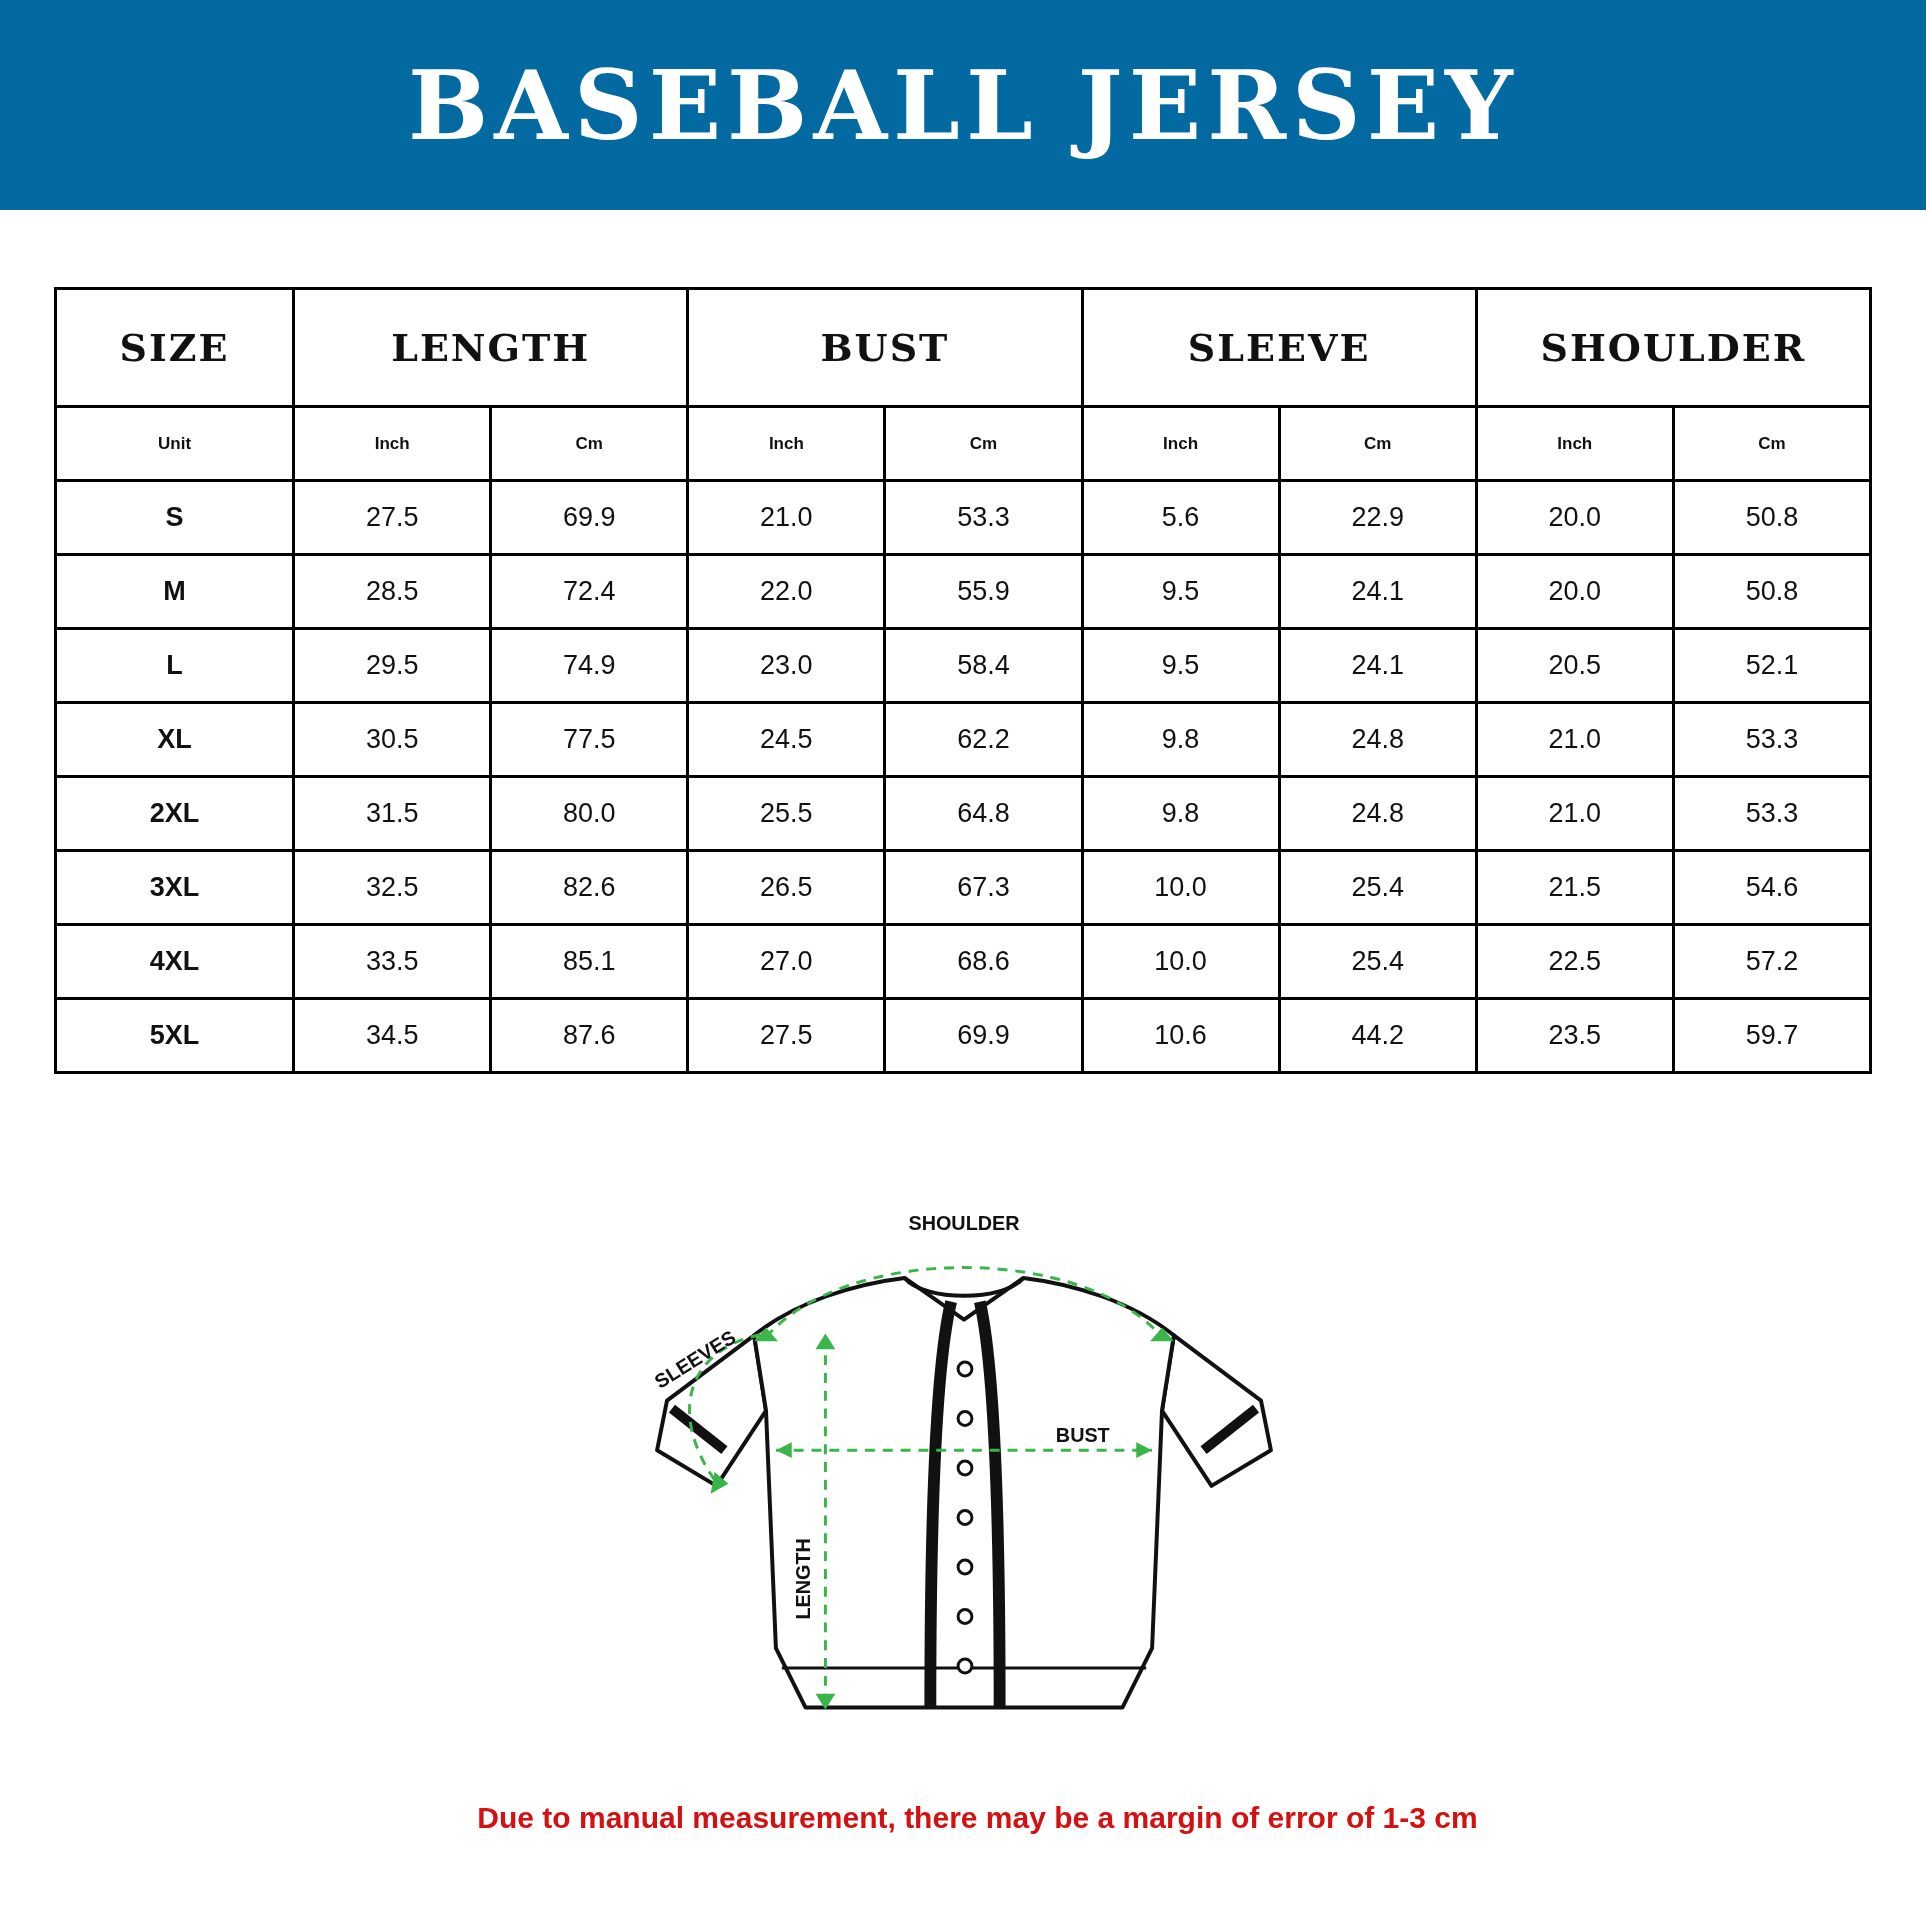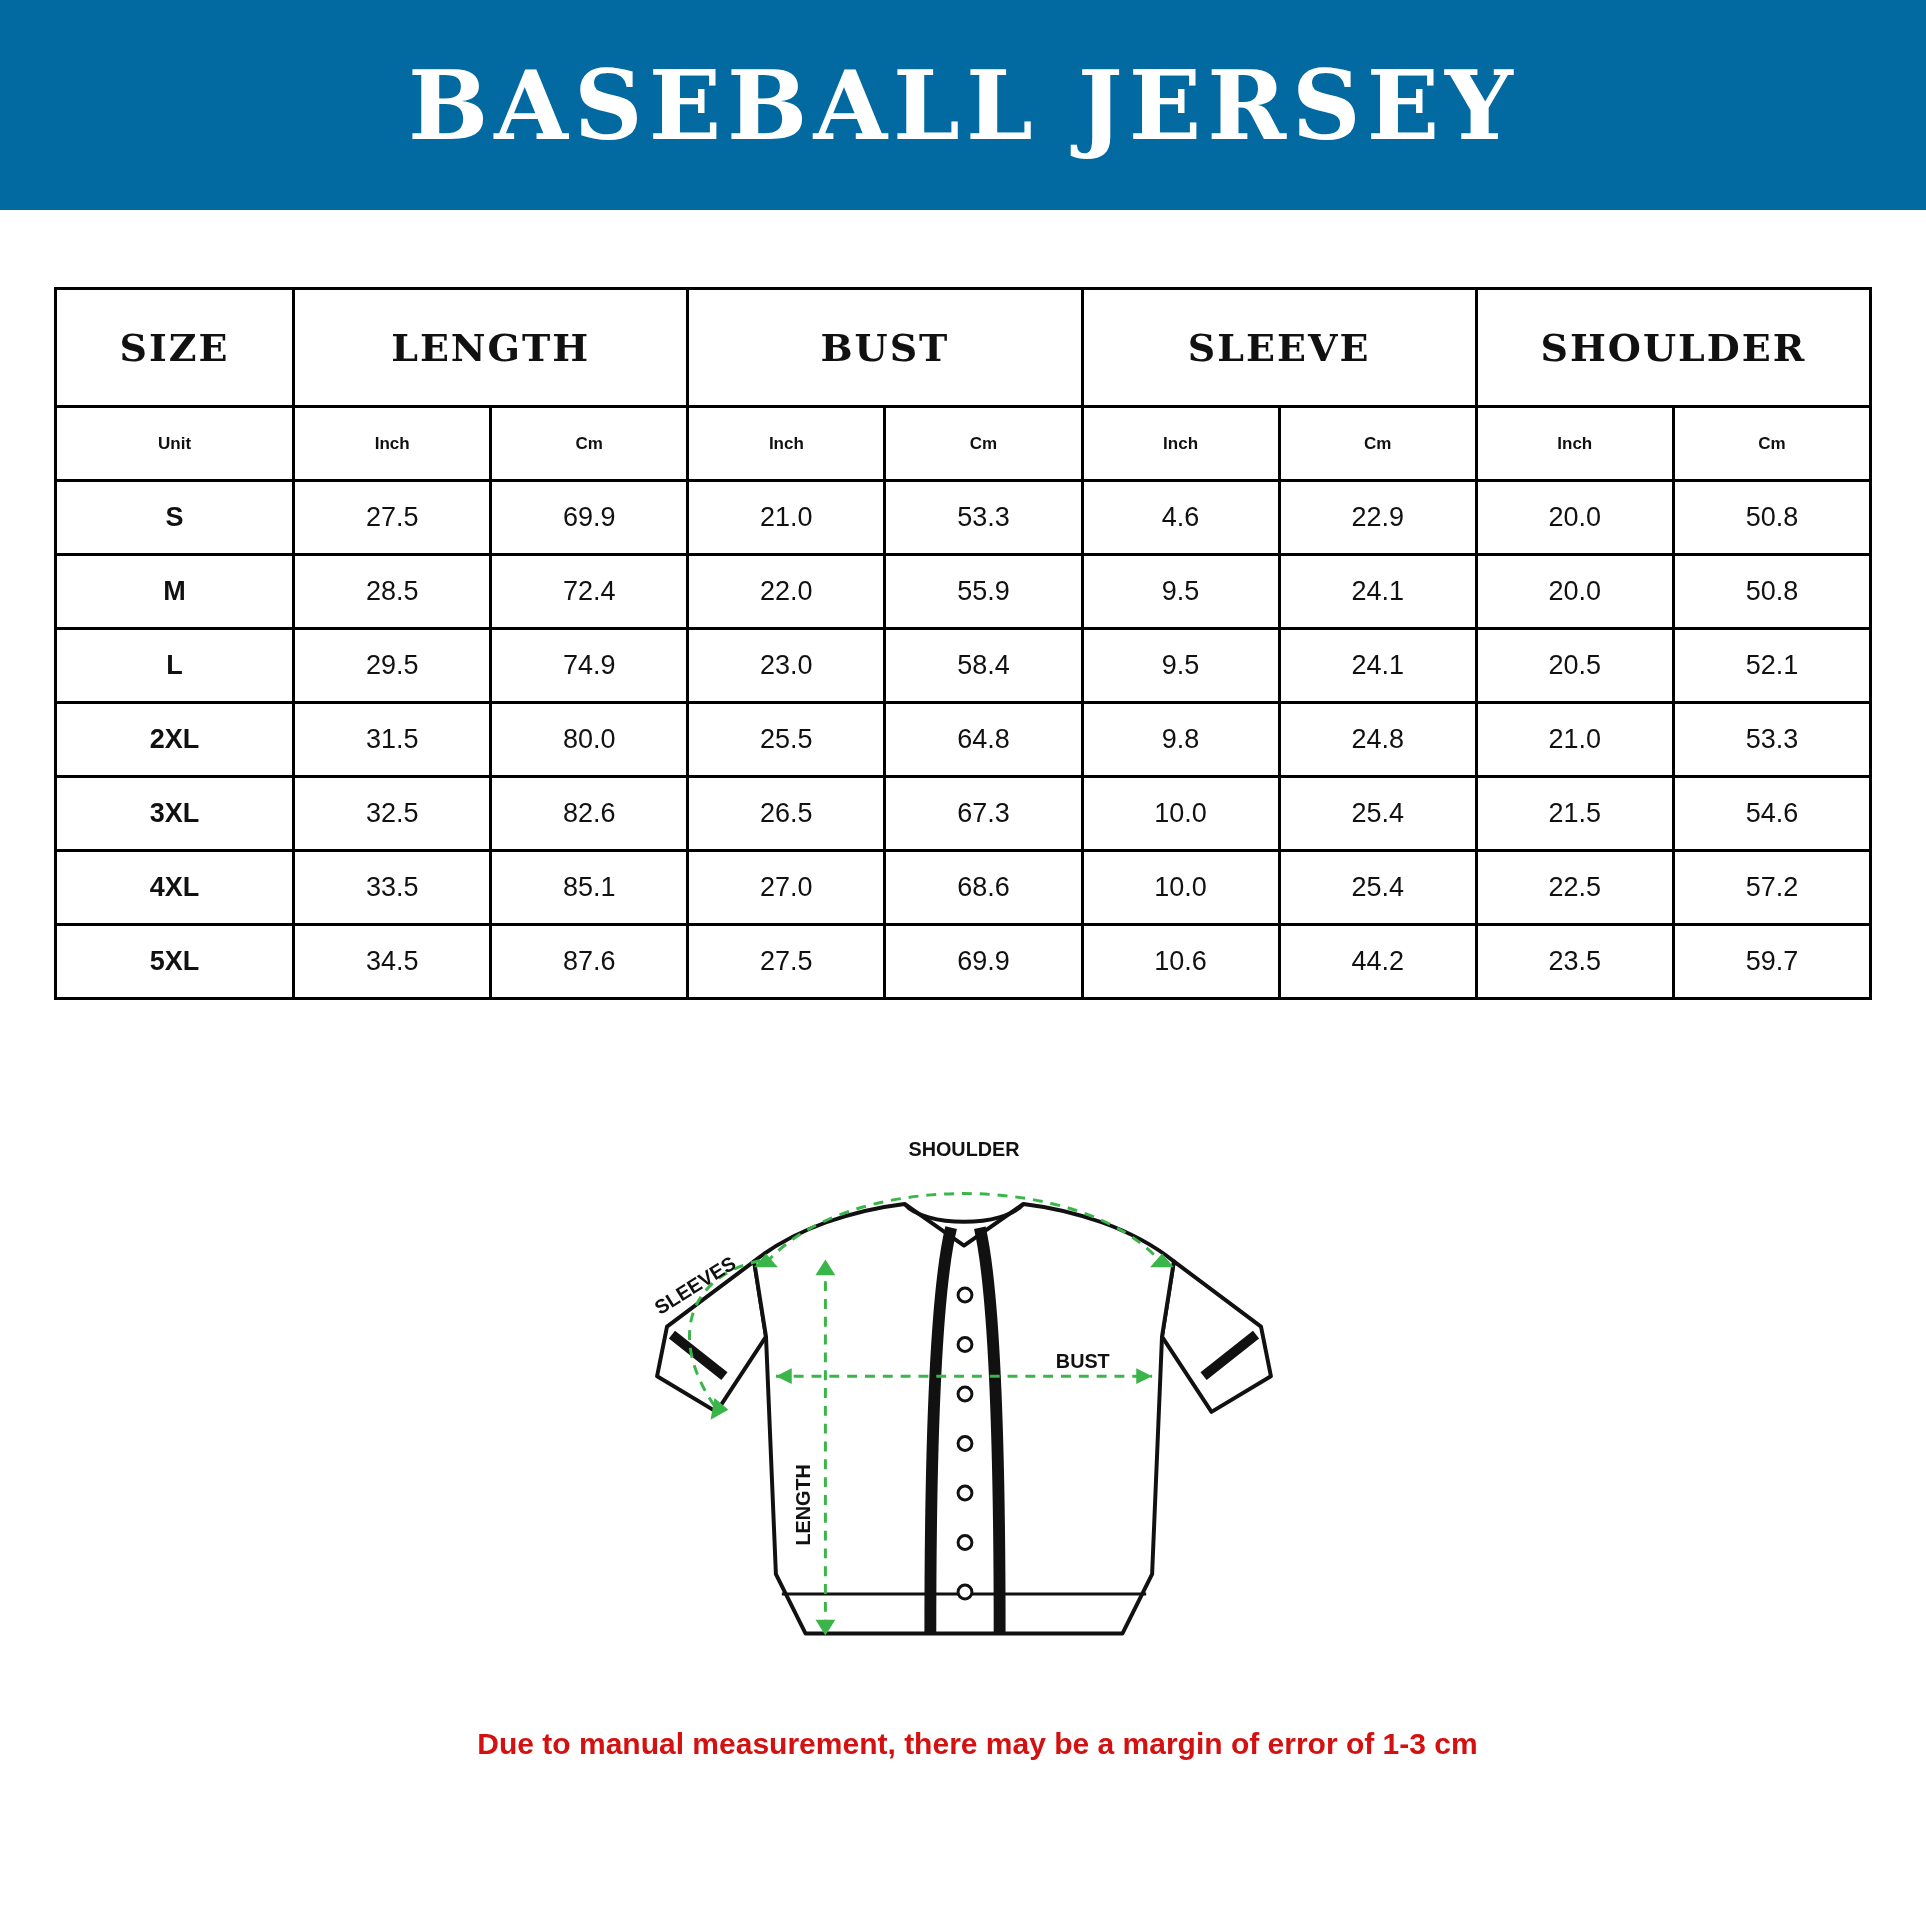--- a/index.html
+++ b/index.html
@@ -148,21 +148,21 @@
           <th class="unit-head">Cm</th>
         </tr>
       </thead>
       <tbody>
         <tr>
           <td class="size-cell">S</td>
           <td class="val-cell">27.5</td>
           <td class="val-cell">69.9</td>
           <td class="val-cell">21.0</td>
           <td class="val-cell">53.3</td>
-          <td class="val-cell">4.6</td>
+          <td class="val-cell">5.6</td>
           <td class="val-cell">22.9</td>
           <td class="val-cell">20.0</td>
           <td class="val-cell">50.8</td>
         </tr>
         <tr>
           <td class="size-cell">M</td>
           <td class="val-cell">28.5</td>
           <td class="val-cell">72.4</td>
           <td class="val-cell">22.0</td>
           <td class="val-cell">55.9</td>
@@ -176,20 +176,31 @@
           <td class="val-cell">29.5</td>
           <td class="val-cell">74.9</td>
           <td class="val-cell">23.0</td>
           <td class="val-cell">58.4</td>
           <td class="val-cell">9.5</td>
           <td class="val-cell">24.1</td>
           <td class="val-cell">20.5</td>
           <td class="val-cell">52.1</td>
         </tr>
         <tr>
+          <td class="size-cell">XL</td>
+          <td class="val-cell">30.5</td>
+          <td class="val-cell">77.5</td>
+          <td class="val-cell">24.5</td>
+          <td class="val-cell">62.2</td>
+          <td class="val-cell">9.8</td>
+          <td class="val-cell">24.8</td>
+          <td class="val-cell">21.0</td>
+          <td class="val-cell">53.3</td>
+        </tr>
+        <tr>
           <td class="size-cell">2XL</td>
           <td class="val-cell">31.5</td>
           <td class="val-cell">80.0</td>
           <td class="val-cell">25.5</td>
           <td class="val-cell">64.8</td>
           <td class="val-cell">9.8</td>
           <td class="val-cell">24.8</td>
           <td class="val-cell">21.0</td>
           <td class="val-cell">53.3</td>
         </tr>

